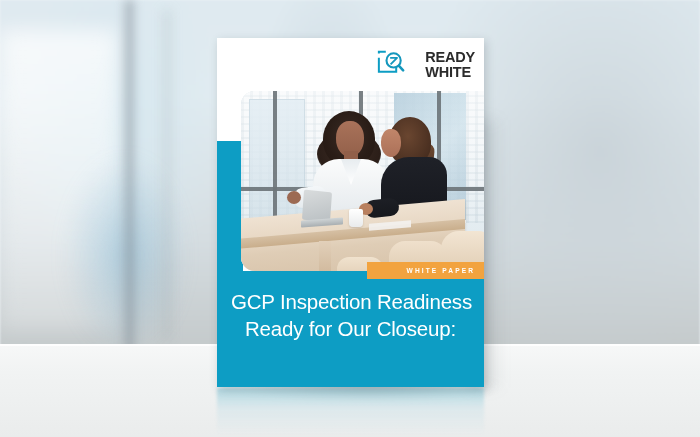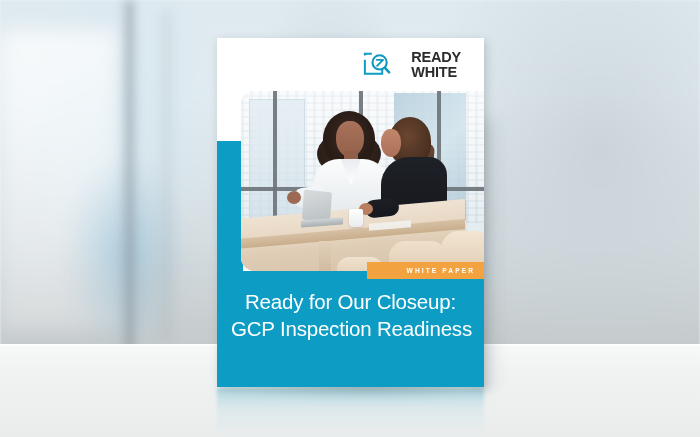--- a/index.html
+++ b/index.html
@@ -83,22 +83,22 @@
     box-shadow: 2px 3px 9px rgba(50,62,70,0.22);
   }
 
   
   #header-band {
     position: absolute; left: 0; top: 0; width: 267px; height: 53px;
     background: #ffffff;
     display: flex; align-items: center; justify-content: flex-end;
   }
   #logo {
-    display: flex; align-items: center; gap: 19px;
-    margin-right: 23px;
+    display: flex; gap: 19px;
+    margin-right: 9px;
   }
   #logo-mark { width: 30px; height: 26px; display:block; }
   #logo-words {
     display: flex; flex-direction: column;
     line-height: 0.99;
   }
   #logo-words span {
     font-family: "Liberation Sans", sans-serif;
     font-weight: 700;
     font-size: 14.5px;
@@ -404,18 +404,18 @@
       <div class="chair3"></div>
       <div class="chair1"></div>
       <div class="chair2"></div>
     </div>
 
     <div id="white-paper-badge">
       <span>WHITE PAPER</span>
     </div>
 
     <div id="title-block">
+      <span class="tline">GCP Inspection Readiness</span>
       <span class="tline">Ready for Our Closeup:</span>
-      <span class="tline">GCP Inspection Readiness</span>
     </div>
 
   </div>
 </div>
 
 </body></html>

